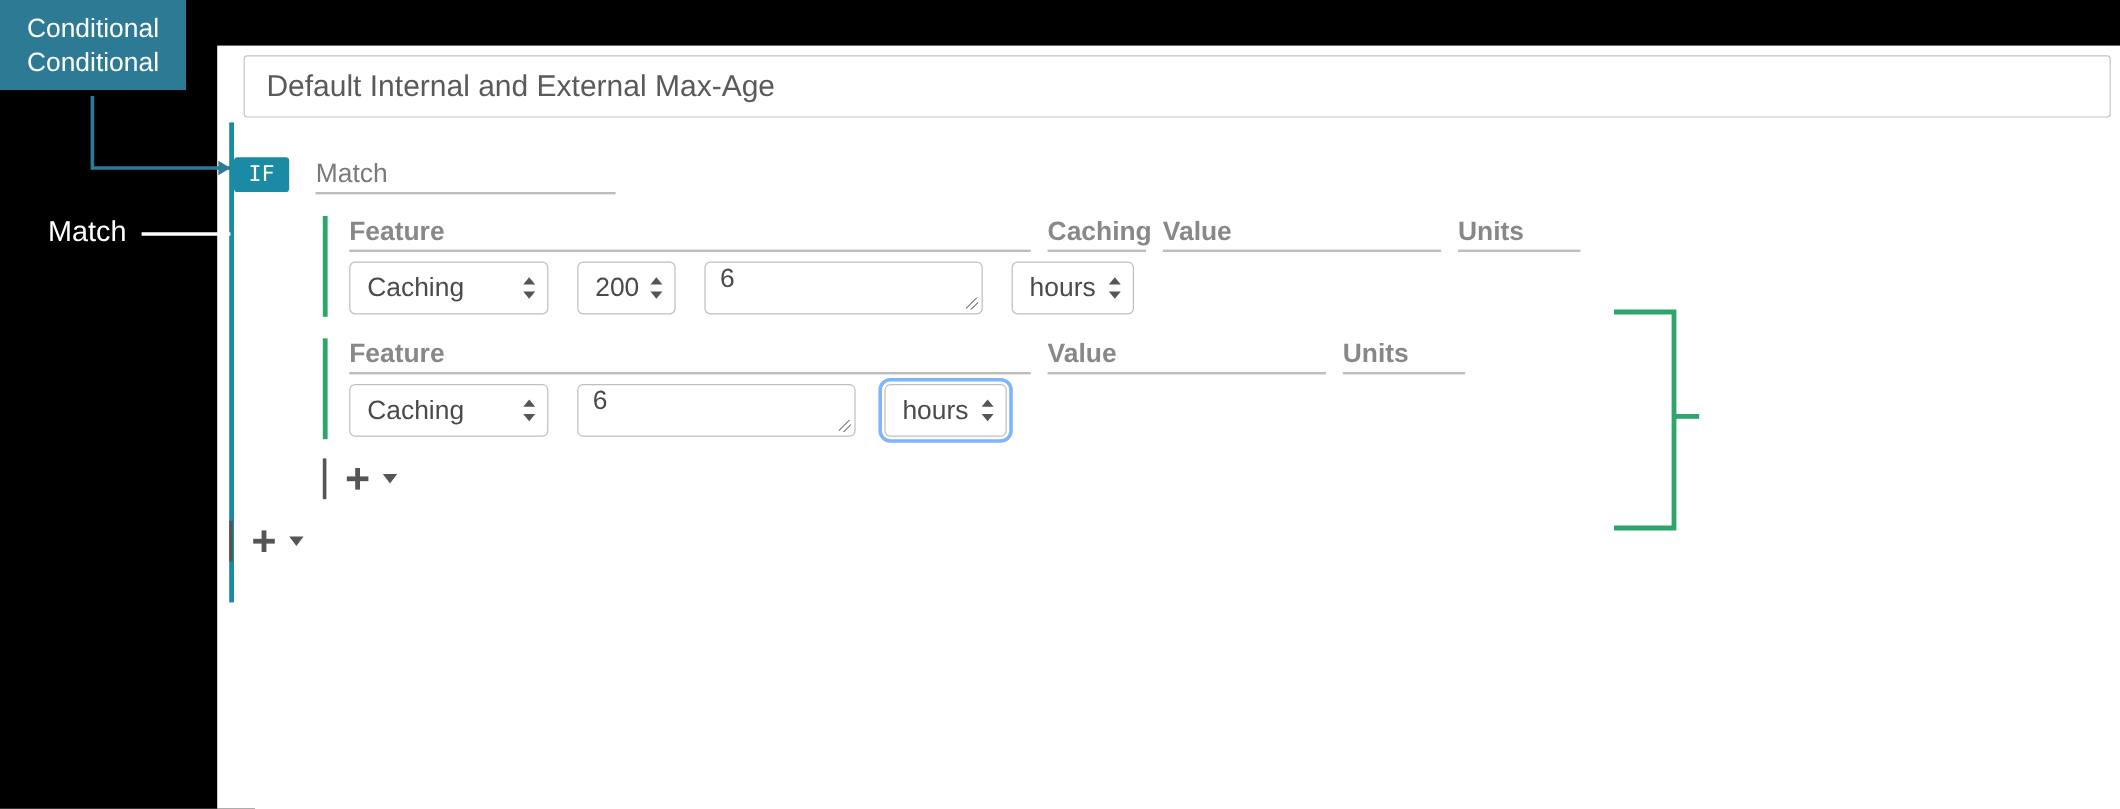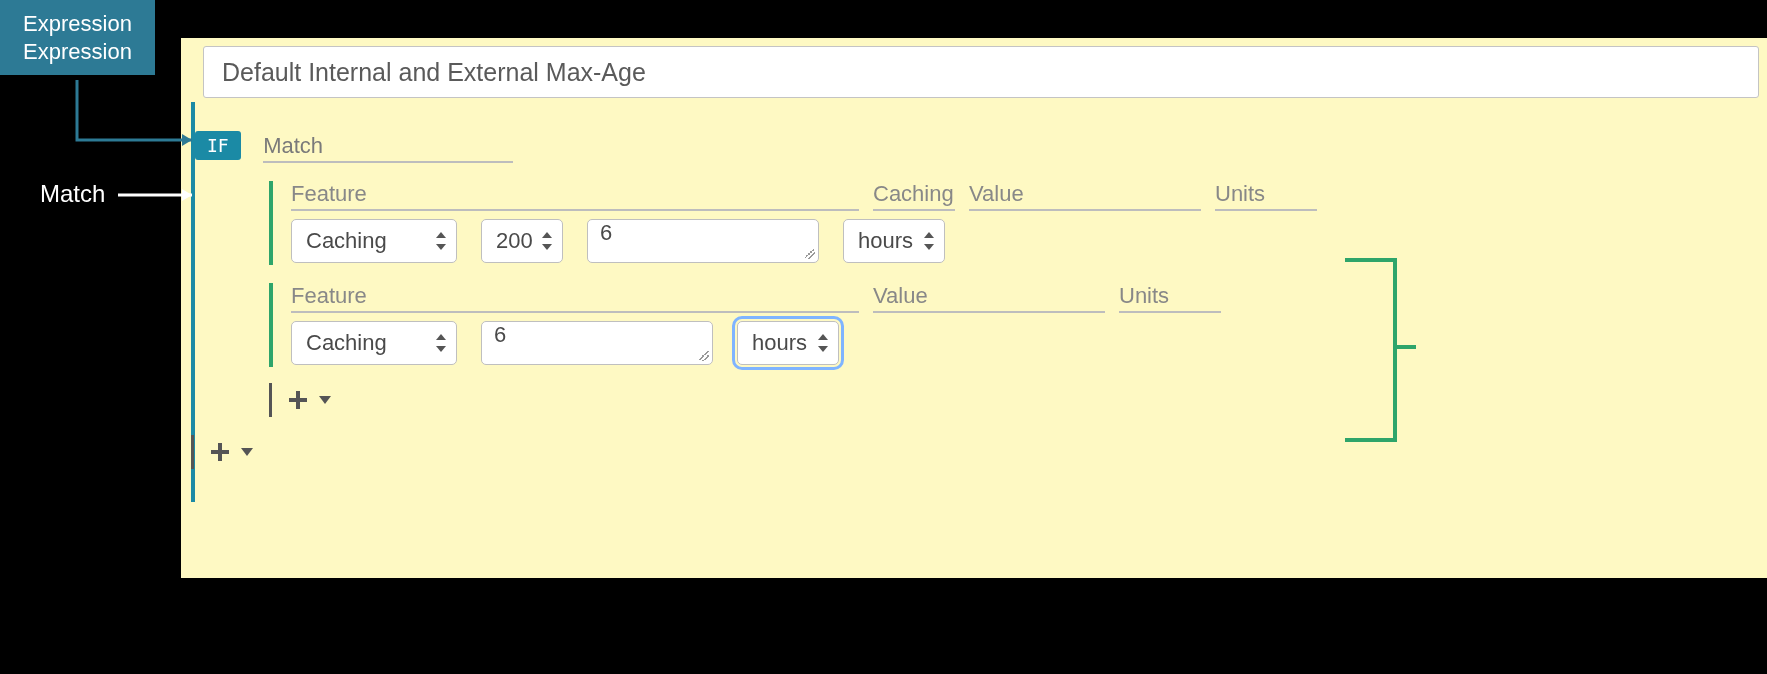--- a/index.html
+++ b/index.html
@@ -11,22 +11,22 @@
     width: 1767px;
     height: 674px;
     position: relative;
     overflow: hidden;
   }
 
   
   .panel {
     position: absolute;
     left: 181px; top: 38px;
-    width: 1586px; height: 540px;
-    background: #fef9c3;
+    width: 1586px; height: 636px;
+    background: #ffffff;
   }
 
   
   .title-wrap { padding: 8px 8px 4px 22px; }
   .title-input {
     width: 100%;
     height: 52px;
     border: 1px solid #c4c4c4;
     border-radius: 3px;
     padding: 0 18px;
@@ -99,21 +99,21 @@
 
   .match-row { padding: 10px 0 0 16px; }
   .match-row .sel:first-child { width: 160px; }
   .match-row .sel:nth-child(2) { width: 290px; margin-left: 6px; }
 
   
   .feat-block { position: relative; margin-left: 78px; margin-top: 18px; }
   .feat-rail  { position: absolute; left: 0; top: 0; bottom: 0; width: 4px; background: #2ea56a; }
   .feat-inner { padding-left: 22px; }
 
-  .col-labels { display: flex; gap: 14px; color: #888; font-size: 22px; }
+  .col-labels { display: flex; gap: 14px; color: #888; font-size: 22px; font-weight: bold; }
   .col-labels span { border-bottom: 2px solid #bdbdbd; padding-bottom: 2px; }
 
   .row { display: flex; gap: 24px; margin-top: 8px; }
   .txt {
     height: 44px;
     border: 1px solid #bfbfbf;
     border-radius: 5px;
     background: #fff;
     font-size: 22px;
     color: #4a4a4a;
@@ -165,21 +165,21 @@
     font-size: 24px;
   }
 
   
   .overlay { position:absolute; inset:0; pointer-events:none; }
 </style>
 </head>
 <body>
 
 <div class="callout cond">
-  <span>Expression Expression</span>
+  <span>Conditional Conditional</span>
 </div>
 <div class="ann-match" style="left:40px; top:180px">
   <span>Match</span>
 </div>
 <div class="callout feat" style="left:1416px; top:327px">
   <span>Features</span>
 </div>
 
 <div class="panel">
 

